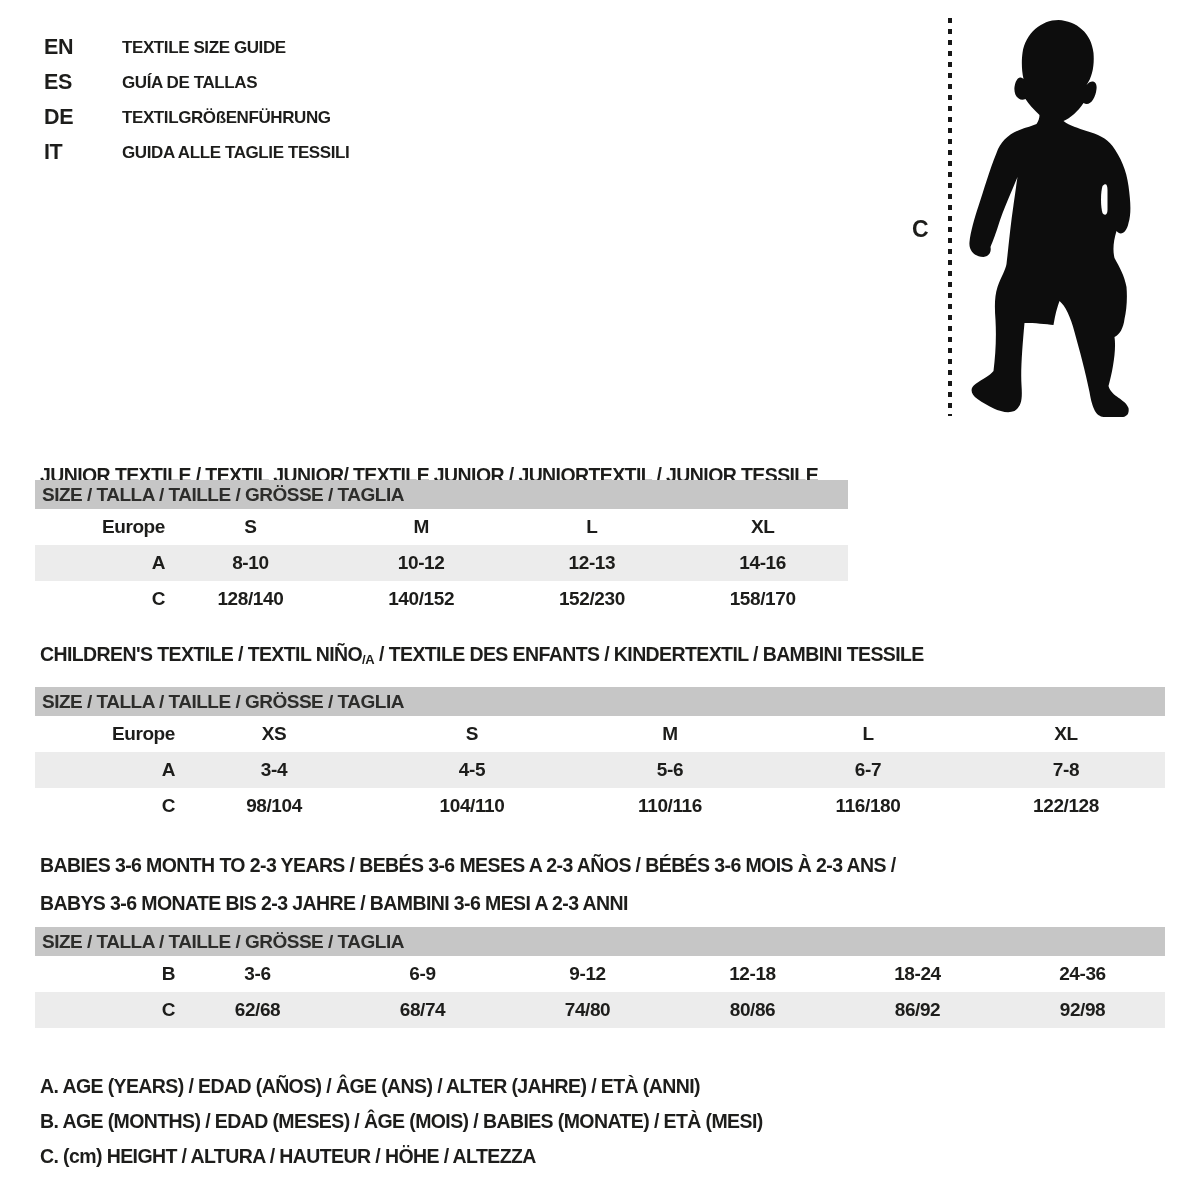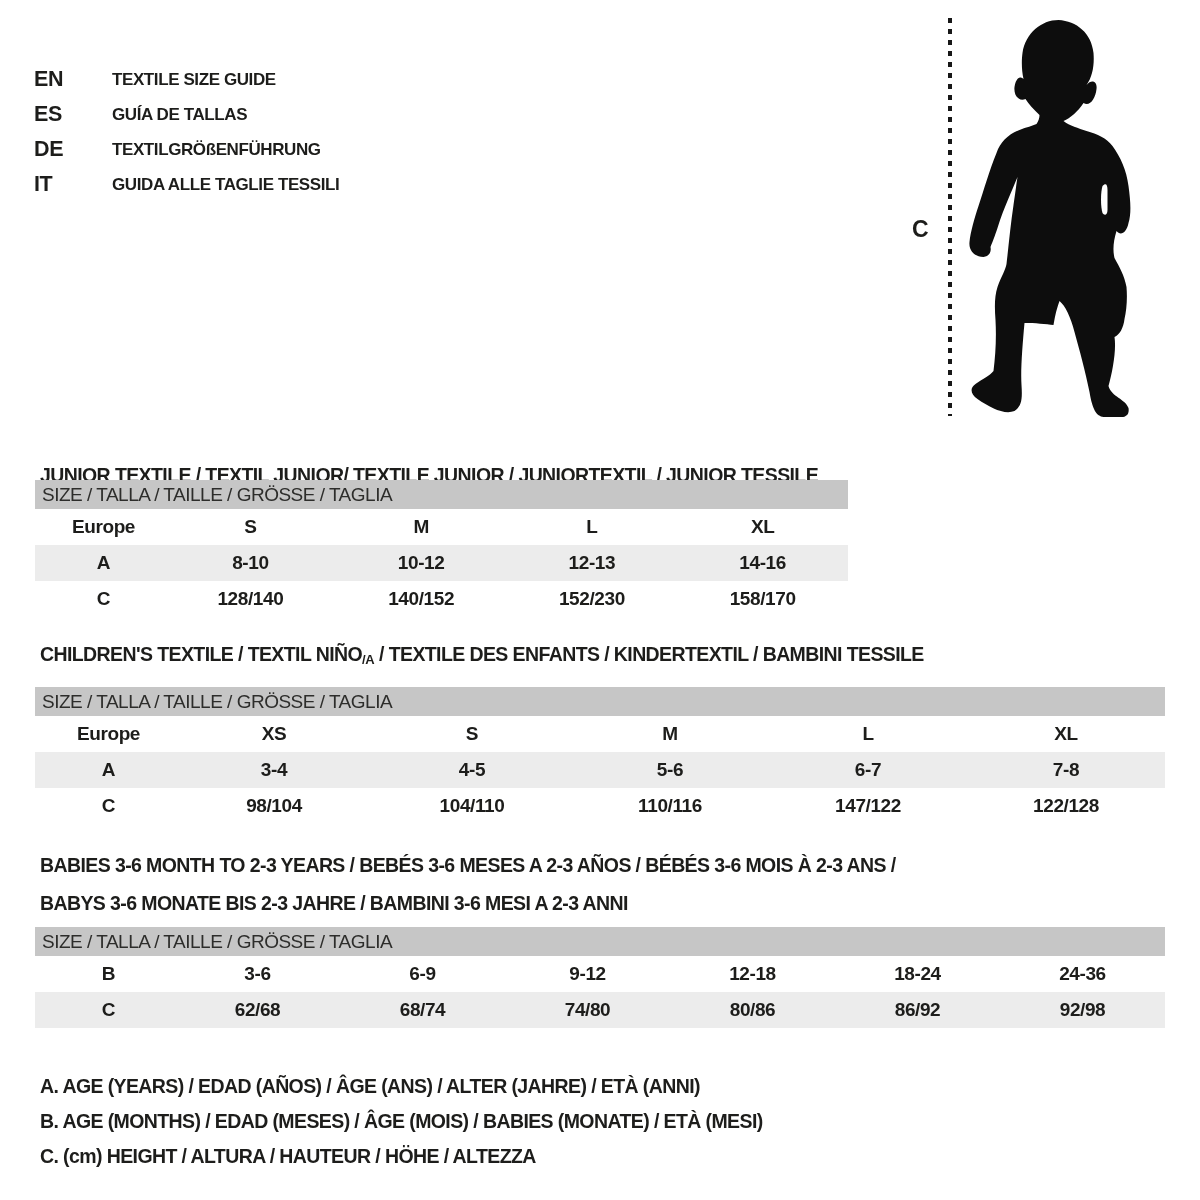--- a/index.html
+++ b/index.html
@@ -6,21 +6,21 @@
   body {
     width:1200px; height:1200px;
     background:#ffffff;
     position:relative;
     font-family:"Liberation Sans", sans-serif;
     color:#1d1d1b;
     overflow:hidden;
   }
 
   
-  .langs { position:absolute; left:34px; top:30px;margin-top:32px; }
+  .langs { position:absolute; left:44px; top:30px; }
   .lang-row { display:flex; height:35px; line-height:35px; }
   .lang-code {
     width:78px; font-size:21.5px; font-weight:700; letter-spacing:-0.4px;
   }
   .lang-label { font-size:17px; font-weight:700; letter-spacing:-0.4px; }
 
   
   .dash-line {
     position:absolute; left:948px; top:18px; width:4px; height:398px;
     background:repeating-linear-gradient(to bottom, #171717 0 5px, transparent 5px 11px);
@@ -38,31 +38,31 @@
     white-space:nowrap;
   }
   .sec-heading .subAA { font-size:13px; vertical-align:-3px; letter-spacing:-0.4px; }
   .sec-heading.multi { line-height:38px; }
 
   
   .table-wrap { position:absolute; left:35px; }
   .table-bar {
     height:29px; line-height:29px;
     background:#c6c6c6; color:#2d2d2b;
-    font-size:19px; font-weight:400; letter-spacing:-0.5px;
+    font-size:19px; font-weight:700; letter-spacing:-0.5px;
     padding-left:7px;
   }
   .size-table {
     border-collapse:collapse; table-layout:fixed; width:100%;
     font-size:19px; font-weight:700; letter-spacing:-0.4px;
   }
   .size-table td {
     height:36px; padding:0; text-align:center; vertical-align:middle;
   }
-  .size-table td:first-child { text-align:center; padding-left:7px; }
+  .size-table td:first-child { text-align:right; padding-left:7px; }
   .size-table tr.stripe { background:#ececec; }
   .junior-wrap { top:480px; width:813px; }
   .junior-wrap col.c0 { width:130px; }
   .children-wrap { top:687px; width:1130px; }
   .children-wrap col.c0 { width:140px; }
   .babies-wrap { top:927px; width:1130px; }
   .babies-wrap col.c0 { width:140px; }
 
   
   .legend { position:absolute; left:40px; top:1069px; }
@@ -213,21 +213,21 @@
         <td>4-5</td>
         <td>5-6</td>
         <td>6-7</td>
         <td>7-8</td>
       </tr>
       <tr>
         <td>C</td>
         <td>98/104</td>
         <td>104/110</td>
         <td>110/116</td>
-        <td>147/122</td>
+        <td>116/180</td>
         <td>122/128</td>
       </tr>
     </tbody>
   </table>
 </div>
 
 <div class="sec-heading multi" style="top:846px;">
   <div>BABIES 3-6 MONTH TO 2-3 YEARS / BEBÉS 3-6 MESES A 2-3 AÑOS / BÉBÉS 3-6 MOIS À 2-3 ANS /</div>
   <div>BABYS 3-6 MONATE BIS 2-3 JAHRE / BAMBINI 3-6 MESI A 2-3 ANNI</div>
 </div>

